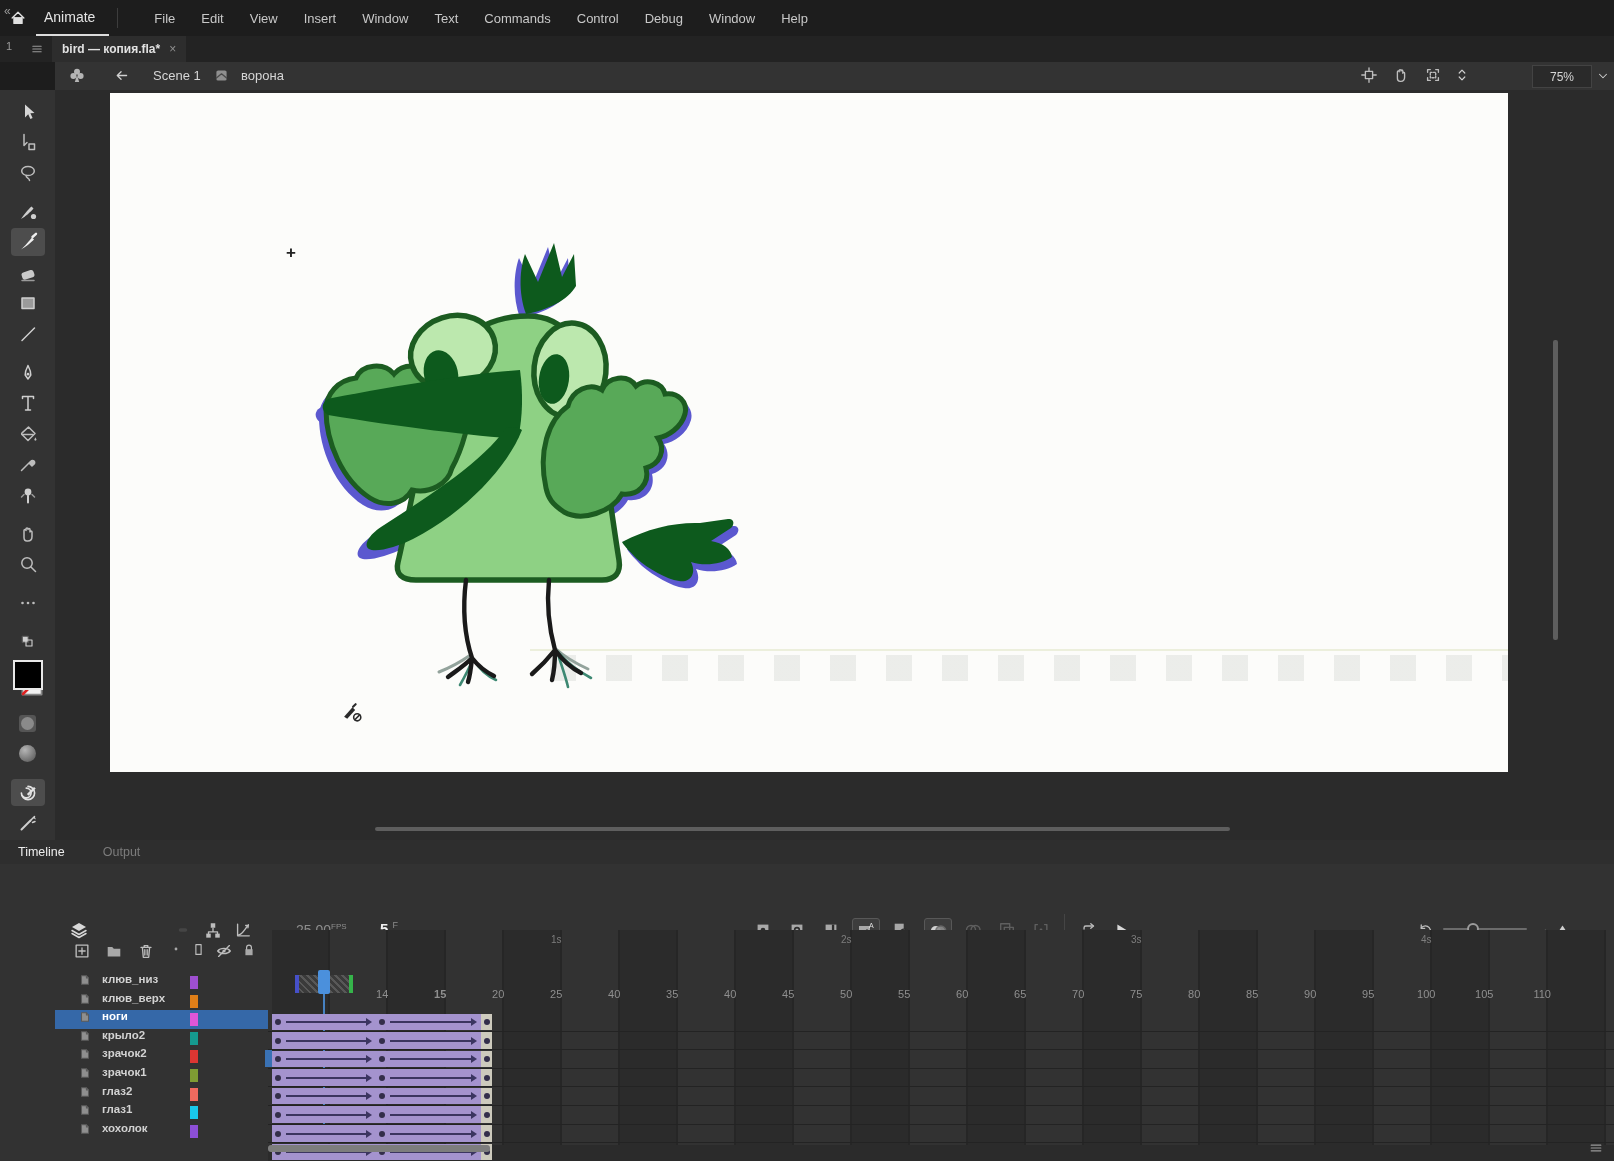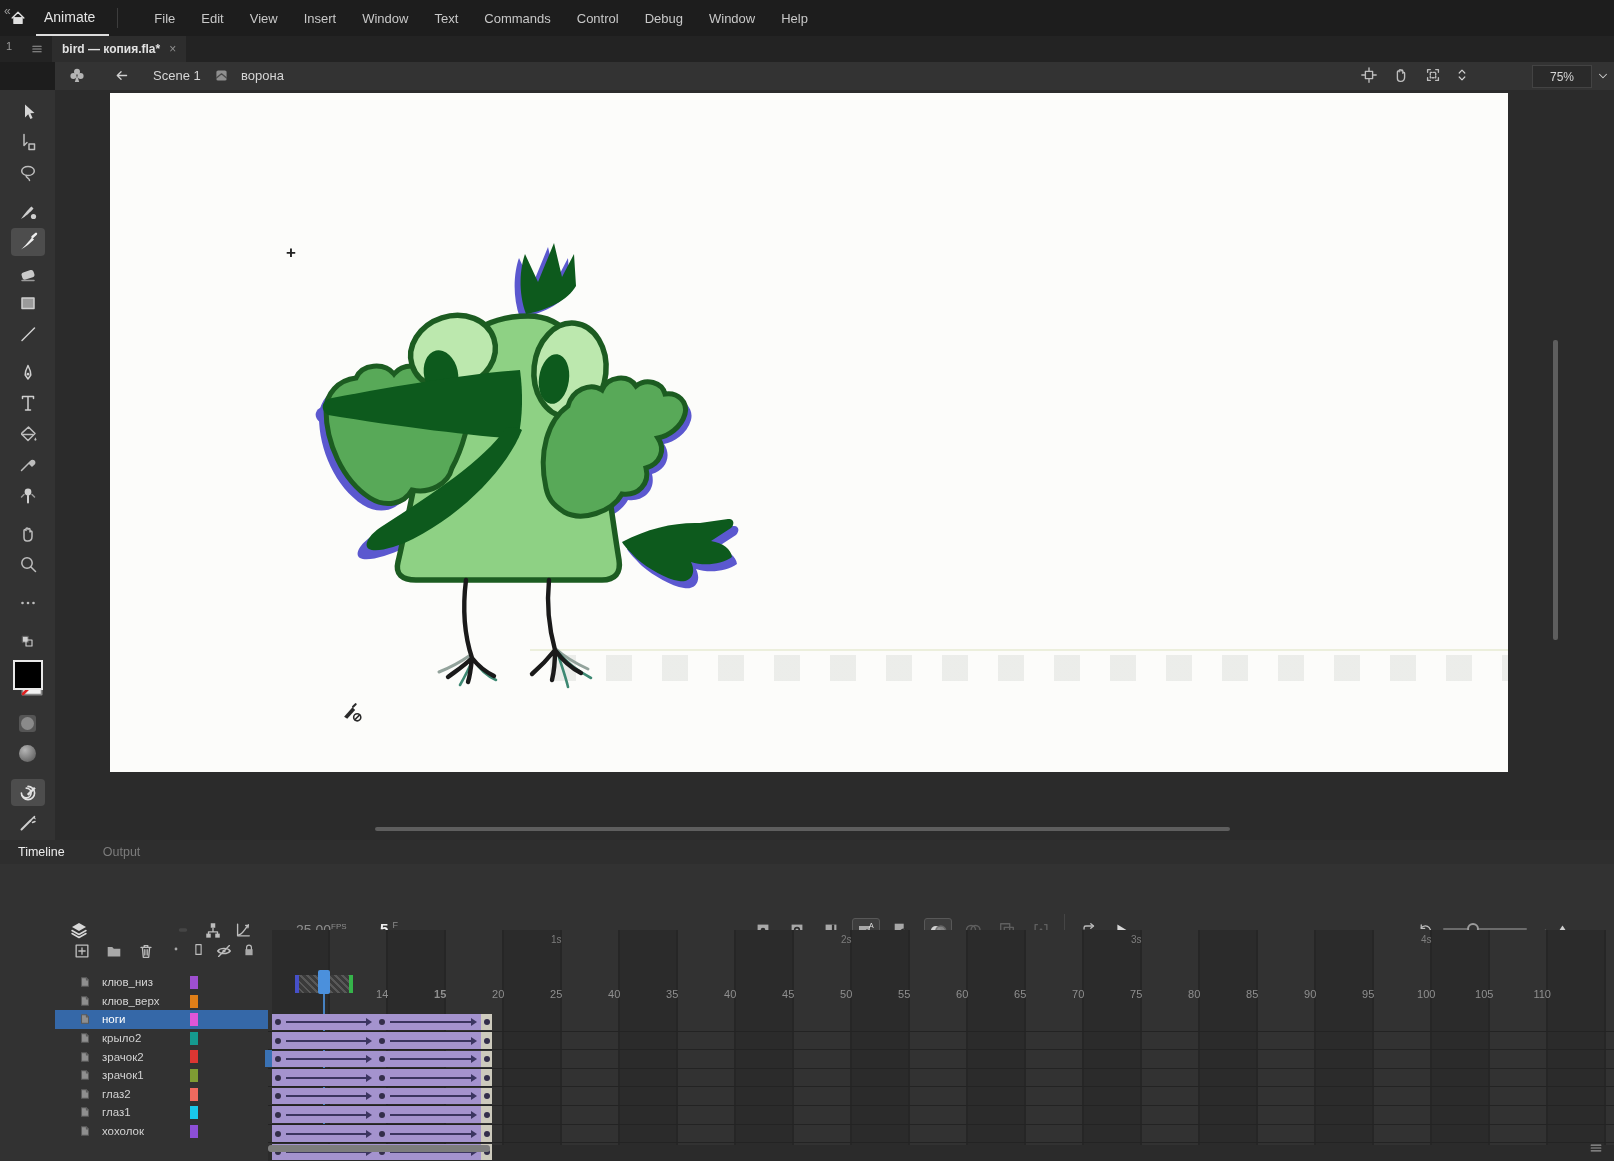--- a/index.html
+++ b/index.html
@@ -70,21 +70,21 @@
   #frame-box{position:absolute;left:380px;top:56px;font-size:15px;color:#f0f0f0;font-weight:bold;}
   #frame-box sup{font-size:9px;color:#8d8d8d;font-weight:normal;}
   #tt-sep{position:absolute;left:1064px;top:50px;width:1px;height:30px;background:#454545;}
   #tl-slider{position:absolute;left:1443px;top:64px;width:84px;height:2px;background:#6b6b6b;border-radius:1px;}
   #tl-slider .knob{position:absolute;left:24px;top:-5px;width:12px;height:12px;border:2px solid #9c9c9c;border-radius:50%;background:#323232;box-sizing:border-box;}
 
   
   #layerhdr{position:absolute;left:55px;top:98px;width:215px;height:30px;}
   .lh{position:absolute;top:4px;}
   #layer-rows{position:absolute;left:55px;top:133px;width:217px;}
-  .lrow{height:18.6px;display:flex;align-items:center;position:relative;box-sizing:border-box;}
+  .lrow{height:18.6px;display:flex;align-items:flex-start;position:relative;box-sizing:border-box;font-weight:bold;}
   .lrow.sel{background:#3568a8;}
   .lrow .licon{margin-left:23px;}
   .lrow .lname{margin-left:10px;font-size:11.5px;color:#d2d2d2;}
   .lrow.sel .lname{color:#ffffff;}
   .lrow .chip{position:absolute;left:135px;width:8px;height:13px;top:3px;}
 
   
   #frames{position:absolute;left:268px;top:90px;right:0;height:231px;background:#2b2b2b;}
   #frames .stripes{position:absolute;left:0;top:0;right:0;height:215px;
      background:repeating-linear-gradient(90deg,transparent 0 56px,#262626 56px 58px,rgba(255,255,255,0.03) 58px 114px,#262626 114px 116px);

